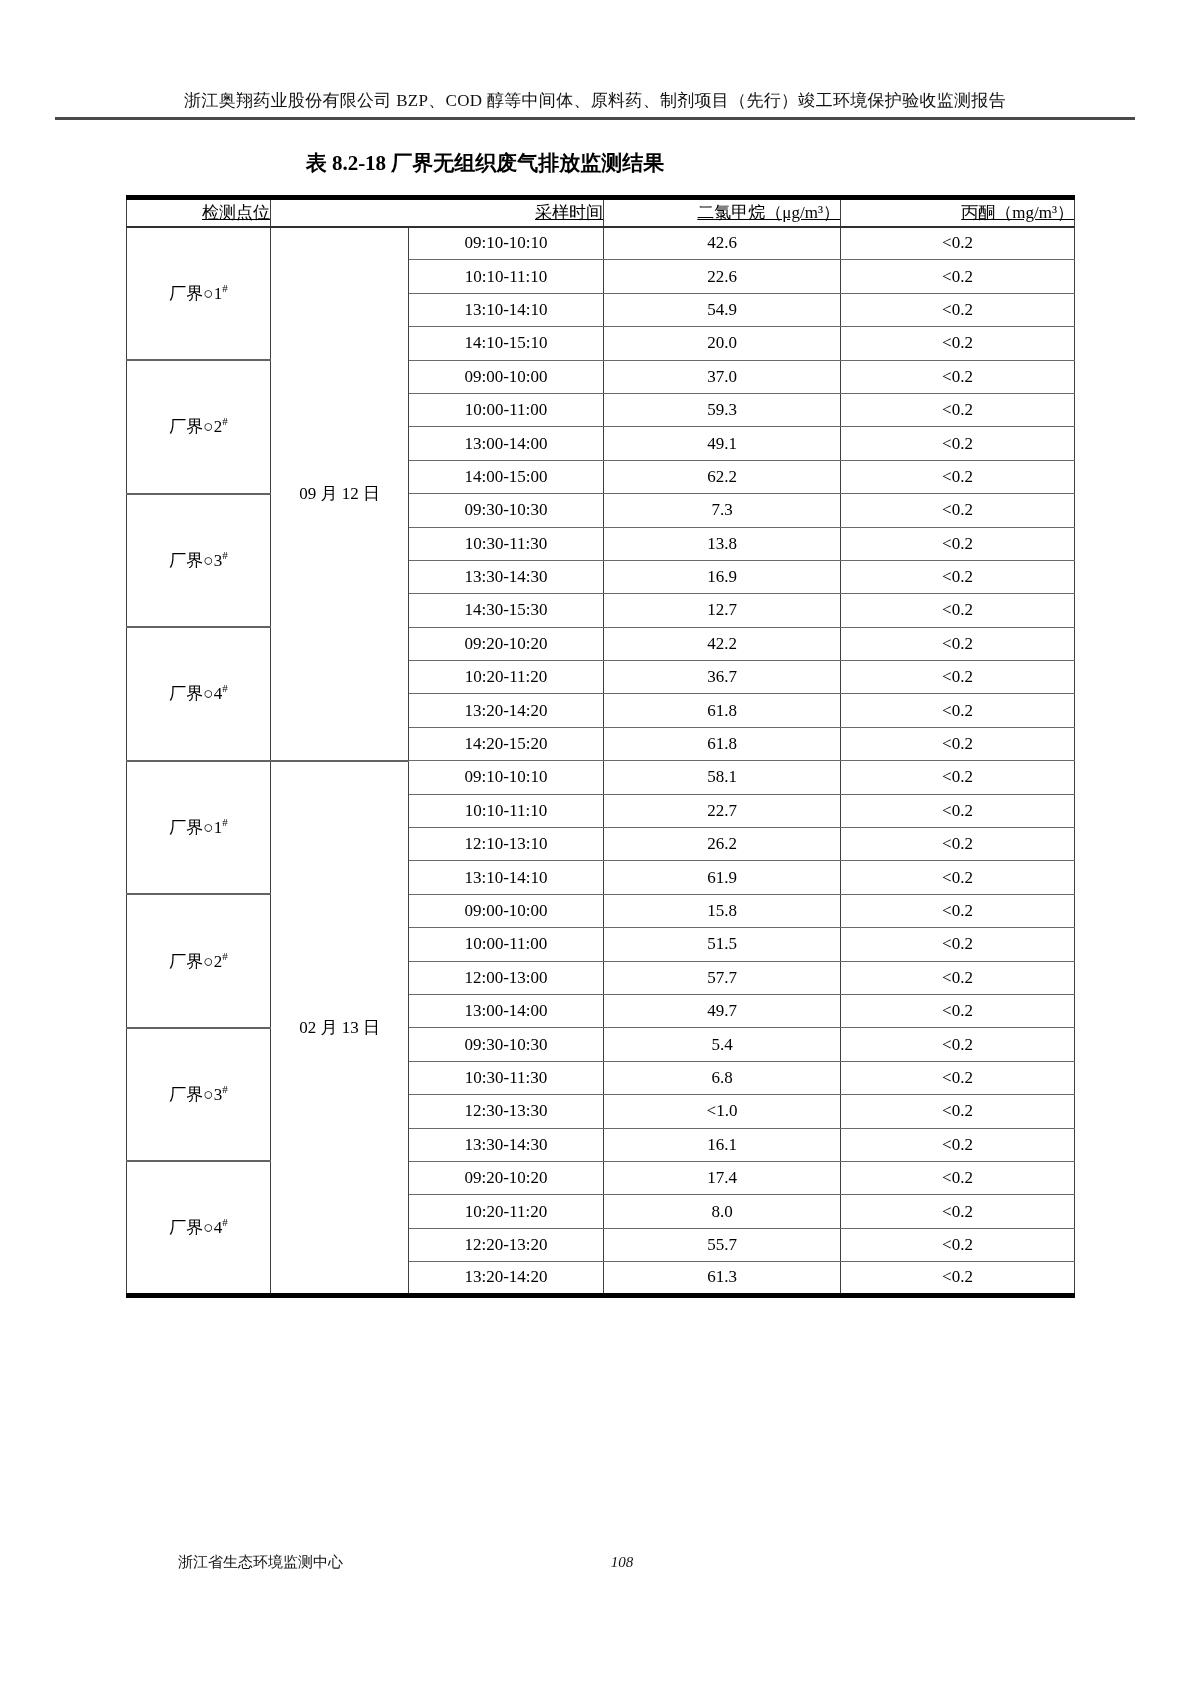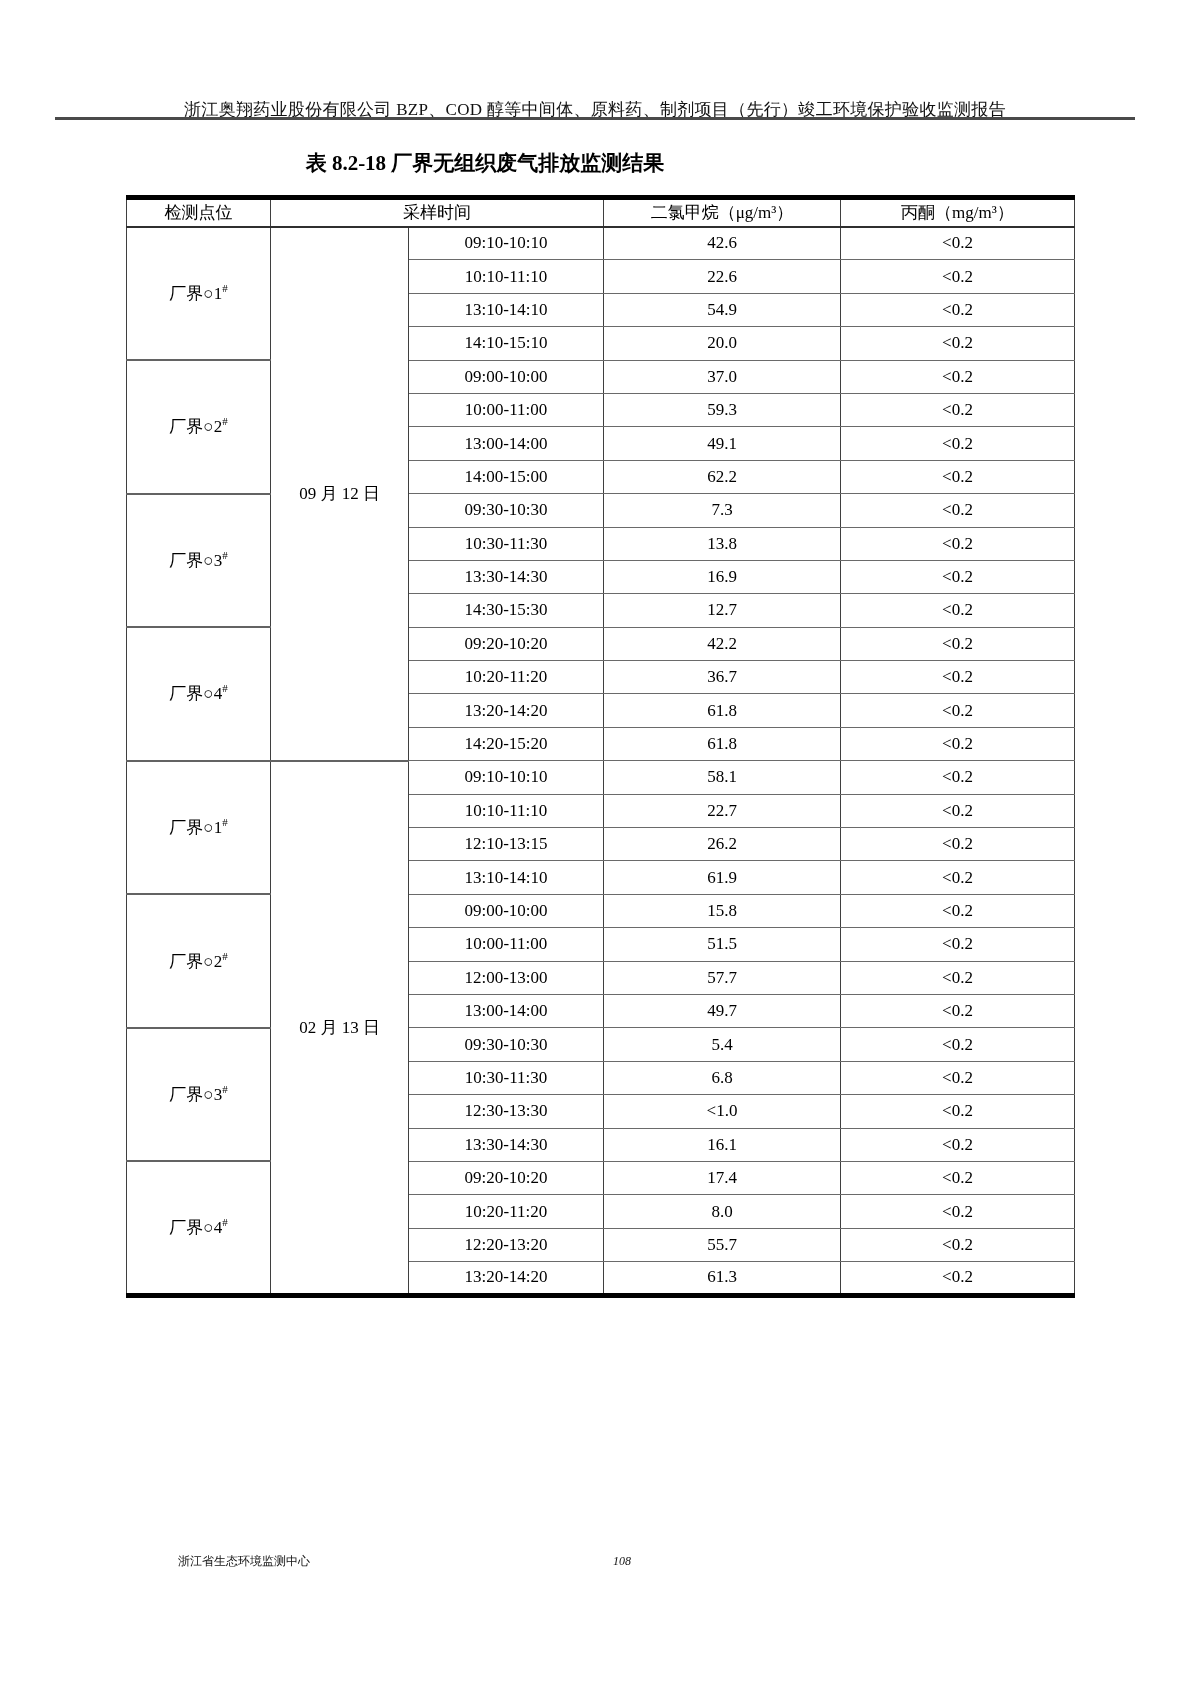--- a/index.html
+++ b/index.html
@@ -5,21 +5,21 @@
   * { box-sizing: border-box; }
   html, body { margin: 0; padding: 0; }
   body {
     width: 1190px; height: 1683px;
     background: #ffffff;
     position: relative;
     font-family: "Liberation Serif", "DejaVu Serif", serif;
     color: #000;
   }
   .running-header {
-    position: absolute; top: 98px; left: 0; width: 1190px;
+    position: absolute; top: 89px; left: 0; width: 1190px;
     text-align: center; font-size: 17px; letter-spacing: 0.3px; color: #111;
     white-space: nowrap;
   }
   .header-rule {
     position: absolute; top: 117px; left: 55px; width: 1080px; height: 3px;
     background: #4a4a4a;
   }
   .doc-title {
     position: absolute; top: 149px; left: 0; width: 970px; margin: 0;
     text-align: center; font-size: 21px; font-weight: bold; color: #000;
@@ -30,36 +30,37 @@
     border-top: 5px solid #000;
     border-bottom: 5px solid #000;
     font-size: 17px;
   }
   .monitor-table col.c-site { width: 144px; }
   .monitor-table col.c-date { width: 138px; }
   .monitor-table col.c-time { width: 195px; }
   .monitor-table col.c-dcm  { width: 237px; }
   .monitor-table col.c-ace  { width: 234px; }
   .monitor-table th {
-    font-weight: normal; height: 29px; padding: 0; text-align: center;
+    font-weight: normal; height: 29px; padding: 0; text-align: right;
     border-left: 1.5px solid #3f3f3f; border-right: 1.5px solid #3f3f3f;
     border-bottom: 2.5px solid #2f2f2f;
+    text-decoration: underline;
   }
   .monitor-table tbody tr { height: 33.4px; }
   .monitor-table td {
     padding: 0; text-align: center; vertical-align: middle;
     border-left: 1.5px solid #3f3f3f; border-right: 1.5px solid #3f3f3f;
     border-top: 1.5px solid #6a6a6a; border-bottom: 1.5px solid #6a6a6a;
   }
   .monitor-table td.site-cell,
   .monitor-table td.date-cell { border-bottom: 2.5px solid #636363; }
   .monitor-table sup { font-size: 11px; line-height: 0; }
   .page-footer {
     position: absolute; top: 1553px; left: 0; width: 1190px; height: 22px;
-    font-size: 12px; color: #111;
+    font-size: 15px; color: #111;
   }
   .footer-org { position: absolute; left: 178px; top: 0; }
   .footer-pagenum { position: absolute; left: 592px; top: 1px; width: 60px; text-align: center; font-style: italic; }
 </style>
 </head>
 <body>
 
 <div class="page">
 
   <div class="running-header">浙江奥翔药业股份有限公司 BZP、COD 醇等中间体、原料药、制剂项目（先行）竣工环境保护验收监测报告</div>
@@ -176,21 +177,21 @@
           <td class="time-cell">09:10-10:10</td>
           <td class="dcm-cell">58.1</td>
           <td class="ace-cell">&lt;0.2</td>
         </tr>
         <tr>
           <td class="time-cell">10:10-11:10</td>
           <td class="dcm-cell">22.7</td>
           <td class="ace-cell">&lt;0.2</td>
         </tr>
         <tr>
-          <td class="time-cell">12:10-13:15</td>
+          <td class="time-cell">12:10-13:10</td>
           <td class="dcm-cell">26.2</td>
           <td class="ace-cell">&lt;0.2</td>
         </tr>
         <tr>
           <td class="time-cell">13:10-14:10</td>
           <td class="dcm-cell">61.9</td>
           <td class="ace-cell">&lt;0.2</td>
         </tr>
         <tr>
           <td class="site-cell" rowspan="4"><span>厂界○2</span><sup>#</sup></td>

